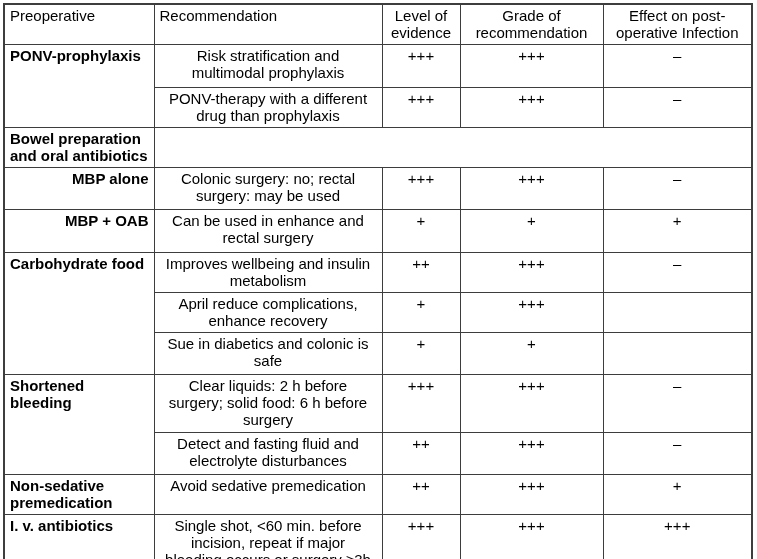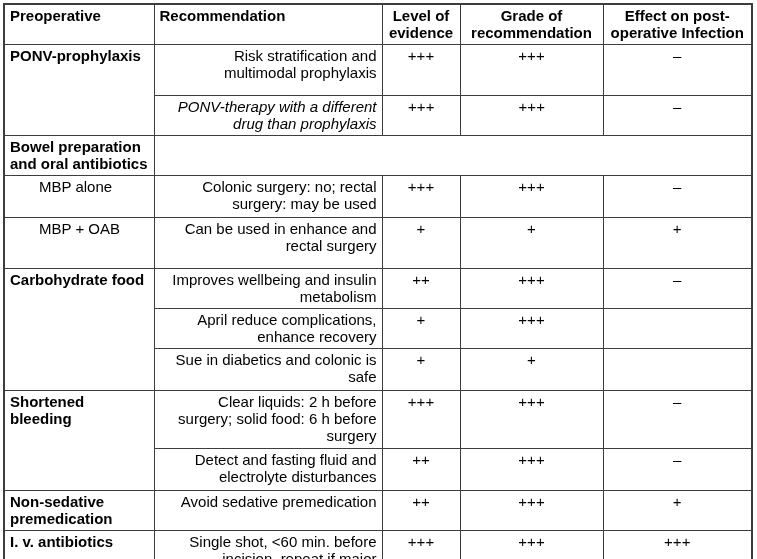--- a/index.html
+++ b/index.html
@@ -26,39 +26,39 @@
   th, td {
     border: 1px solid #3d3d3d;
     vertical-align: top;
     font-size: 15px;
     line-height: 17px;
     padding: 2px 5px 3px 5px;
     white-space: pre-line;
     overflow: hidden;
   }
   th {
-    font-weight: bold;
+    font-weight: normal;
     text-align: center;
   }
   th.left { text-align: left; }
   td.group {
     font-weight: bold;
     text-align: left;
   }
   td.sub {
-    font-weight: normal;
-    text-align: left;
+    font-weight: bold;
+    text-align: right;
     padding-left: 34px;
   }
-  td.rec { text-align: right; margin-top: 40px; }
+  td.rec { text-align: center; margin-top: 40px; }
   td.val { text-align: center; }
   
   tr.h38 { height: 38px; }
-  tr.h43 { height: 51px; }
-  tr.h37 { height: 37px; font-style: italic; }
+  tr.h43 { height: 43px; }
+  tr.h37 { height: 37px; }
   tr.h42 { height: 42px; }
   tr.h40 { height: 40px; }
   tr.h35 { height: 35px; }
   tr.h58 { height: 58px; }
   tr.h59 { height: 59px; }
 </style>
 </head>
 <body>
 
 <table class="guidelines">

